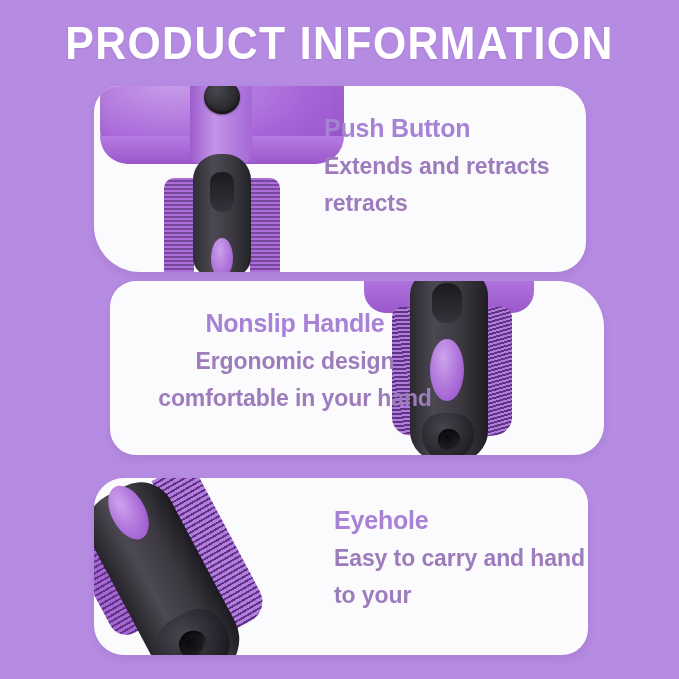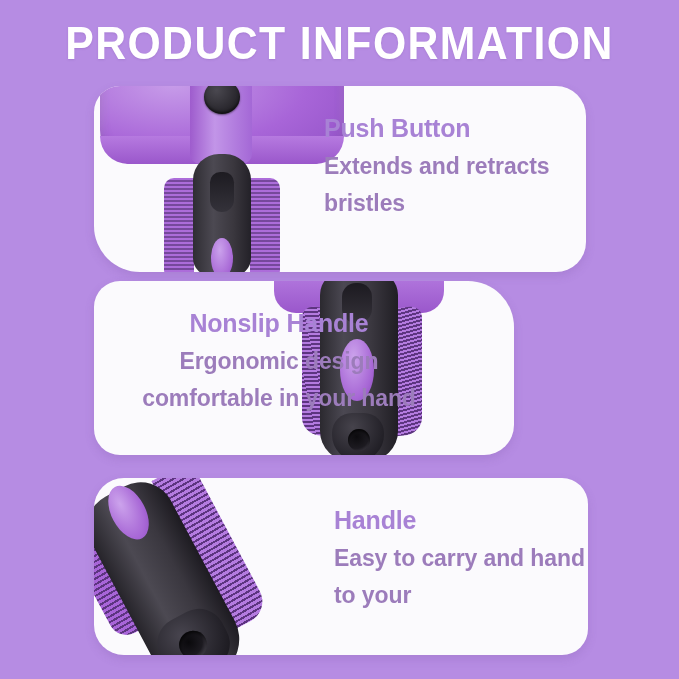--- a/index.html
+++ b/index.html
@@ -45,22 +45,22 @@
     background: #fbfafd;
     box-shadow: 0 4px 10px rgba(110,70,150,0.18);
     overflow: hidden;
   }
   .card-1 {
     left: 94px;  top: 86px;
     width: 492px; height: 186px;
     border-radius: 26px 30px 30px 46px;
   }
   .card-2 {
-    left: 94px;  top: 281px;
-    width: 420px; height: 174px;
+    left: 110px;  top: 281px;
+    width: 494px; height: 174px;
     border-radius: 26px 46px 30px 26px;
   }
   .card-3 {
     left: 94px;  top: 478px;
     width: 494px; height: 177px;
     border-radius: 30px 26px 26px 30px;
   }
 
   
   .txt {
@@ -287,21 +287,21 @@
       <div class="c1-bristles-l"></div>
       <div class="c1-bristles-r"></div>
       <div class="c1-grip"></div>
       <div class="c1-grip-inset"></div>
       <div class="c1-oval"></div>
     </div>
 
     <div class="txt txt-1">
       <div class="heading">Push Button</div>
       <div class="body-line">Extends and retracts</div>
-      <div class="body-line">bristles</div>
+      <div class="body-line">retracts</div>
     </div>
 
   </div>
 
   <div class="card card-2">
 
     <div class="art c2-art">
       <div class="c2-plate"></div>
       <div class="c2-rib-l"></div>
       <div class="c2-rib-r"></div>
@@ -327,20 +327,20 @@
         <div class="c3-ribs-l"></div>
         <div class="c3-ribs"></div>
         <div class="c3-handle"></div>
         <div class="c3-oval"></div>
         <div class="c3-eye-boss"></div>
         <div class="c3-eye"></div>
       </div>
     </div>
 
     <div class="txt txt-3">
-      <div class="heading">Handle</div>
+      <div class="heading">Eyehole</div>
       <div class="body-line">Easy to carry and hand</div>
       <div class="body-line">to your</div>
     </div>
 
   </div>
 
 </div>
 
 </body></html>

